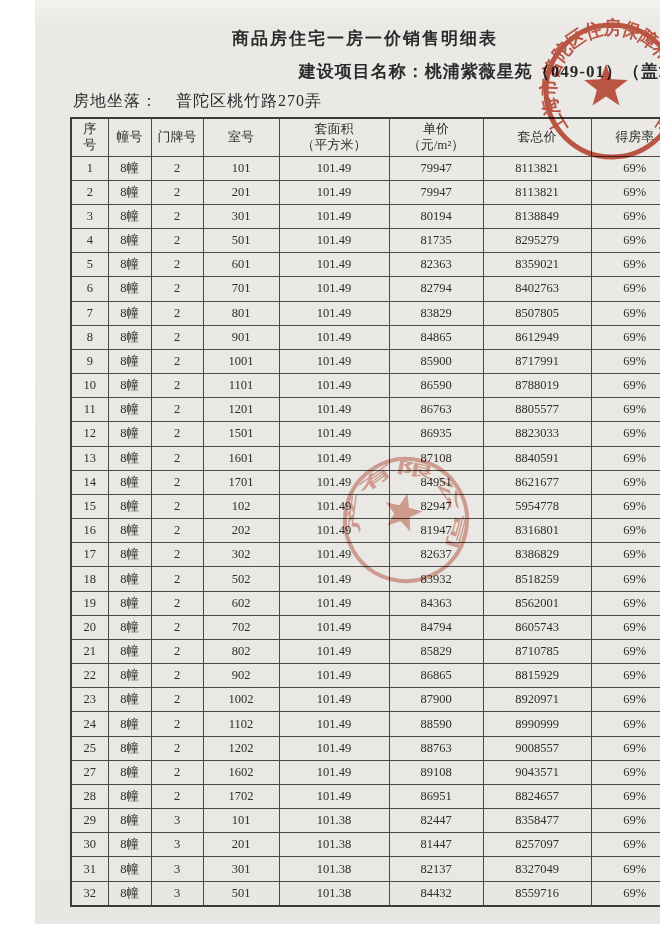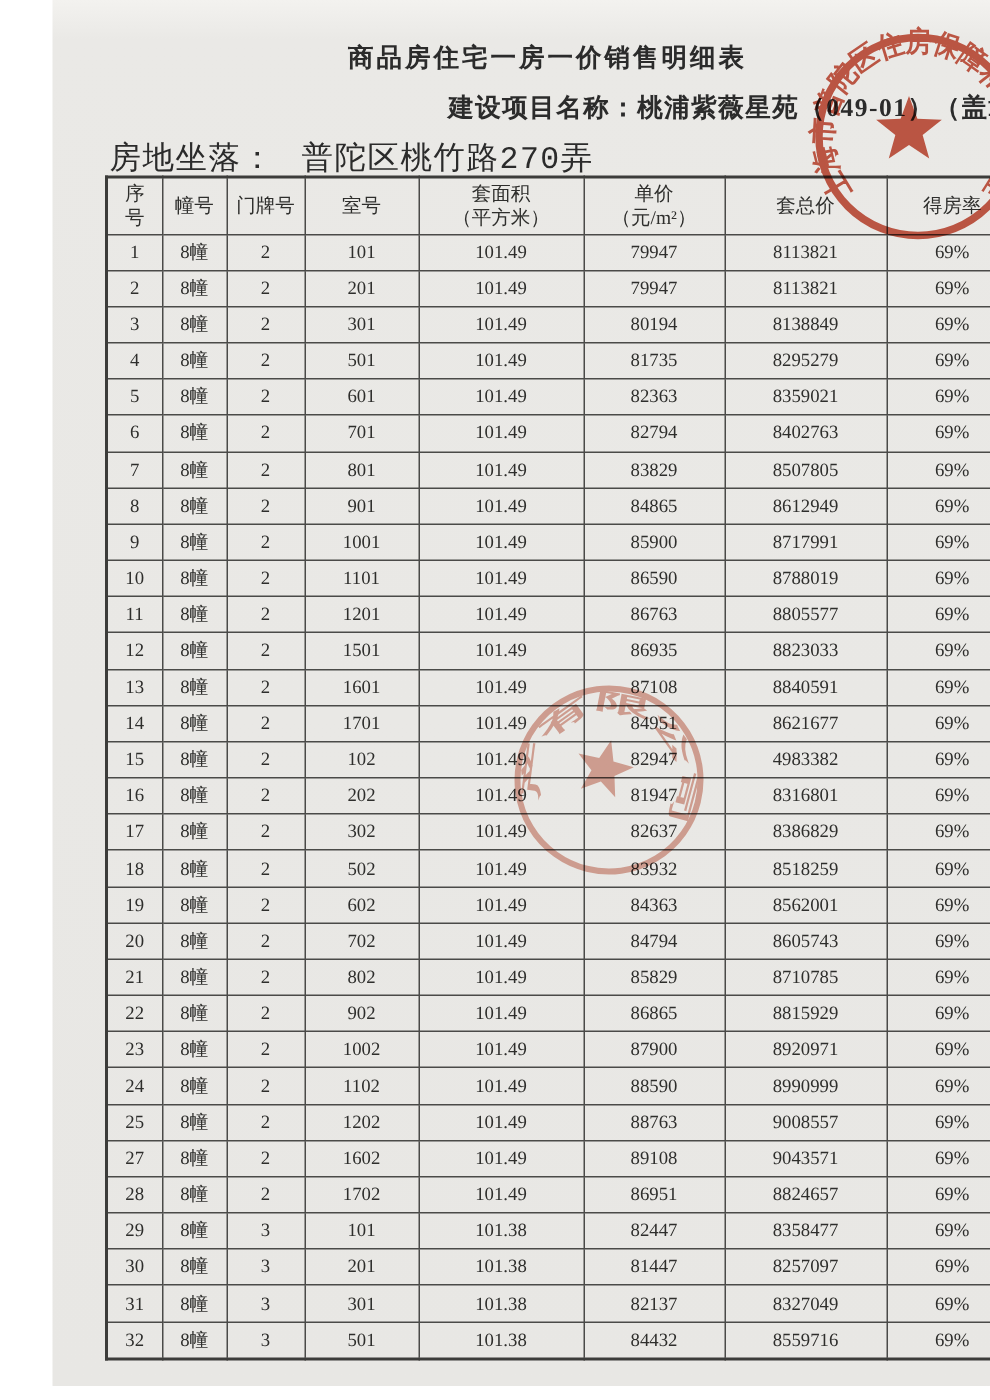--- a/index.html
+++ b/index.html
@@ -14,21 +14,21 @@
   }
   .doc-title{
     position:absolute;top:27px;left:0;width:100%;
     text-align:center;font-size:17px;font-weight:bold;letter-spacing:2px;
   }
   .project-line{
     position:absolute;top:60px;left:0;width:100%;
     text-align:right;font-size:17px;font-weight:bold;letter-spacing:1px;
   }
   .location-line{
-    position:absolute;top:91px;left:38px;font-size:21px;letter-spacing:1px;font-family:Liberation Mono, monospace;
+    position:absolute;top:91px;left:38px;font-size:16px;letter-spacing:1px;
   }
   .location-line .val{margin-left:18px;}
   table.sales{
     position:absolute;left:35px;top:117px;
     width:608px;height:790px;
     border-collapse:collapse;table-layout:fixed;
     background:transparent;
   }
   table.sales th,table.sales td{
     border:1.5px solid #4a4a48;
@@ -246,21 +246,21 @@
           <td>8621677</td>
           <td>69%</td>
         </tr>
         <tr>
           <td>15</td>
           <td>8幢</td>
           <td>2</td>
           <td>102</td>
           <td>101.49</td>
           <td>82947</td>
-          <td>4983382</td>
+          <td>5954778</td>
           <td>69%</td>
         </tr>
         <tr>
           <td>16</td>
           <td>8幢</td>
           <td>2</td>
           <td>202</td>
           <td>101.49</td>
           <td>81947</td>
           <td>8316801</td>

